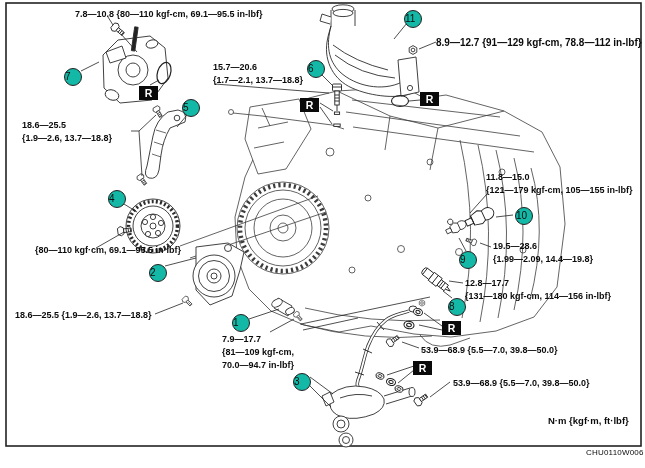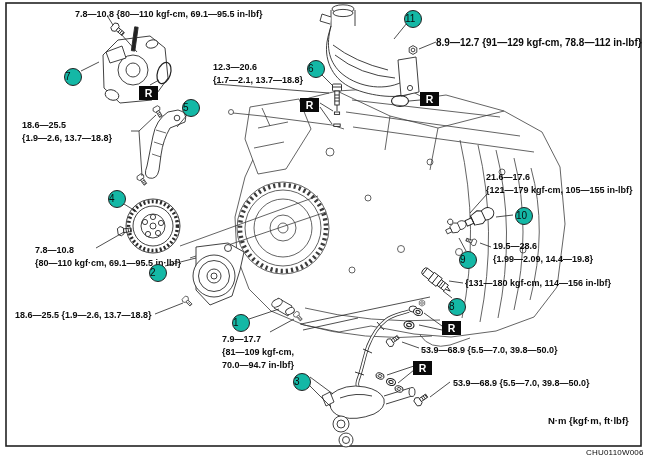--- a/index.html
+++ b/index.html
@@ -248,48 +248,48 @@
   </g>
 </svg>
 
 <div class="lbl" style="left:75px;top:8px">
   <div>7.8—10.8 {80—110 kgf-cm, 69.1—95.5 in-lbf}</div>
 </div>
 <div class="lbl sm" style="left:436px;top:36px">
   <div>8.9—12.7 {91—129 kgf-cm, 78.8—112 in-lbf}</div>
 </div>
 <div class="lbl" style="left:213px;top:61px">
-  <div>12.3—20.6</div>
+  <div>15.7—20.6</div>
   <div>{1.7—2.1, 13.7—18.8}</div>
 </div>
 <div class="lbl" style="left:22px;top:119px">
   <div>18.6—25.5</div>
   <div>{1.9—2.6, 13.7—18.8}</div>
 </div>
 <div class="lbl" style="left:35px;top:244px">
-  <div>7.8—10.8</div>
   <div>{80—110 kgf·cm, 69.1—95.5 in·lbf}</div>
 </div>
 <div class="lbl" style="left:15px;top:309px">
   <div>18.6—25.5 {1.9—2.6, 13.7—18.8}</div>
 </div>
 <div class="lbl" style="left:222px;top:333px">
   <div>7.9—17.7</div>
   <div>{81—109 kgf-cm,</div>
   <div>70.0—94.7 in-lbf}</div>
 </div>
 <div class="lbl" style="left:486px;top:171px">
-  <div>21.6—17.6</div>
+  <div>11.8—15.0</div>
   <div>{121—179 kgf-cm, 105—155 in-lbf}</div>
 </div>
 <div class="lbl" style="left:493px;top:240px">
   <div>19.5—28.6</div>
   <div>{1.99—2.09, 14.4—19.8}</div>
 </div>
 <div class="lbl" style="left:465px;top:277px">
+  <div>12.8—17.7</div>
   <div>{131—180 kgf-cm, 114—156 in-lbf}</div>
 </div>
 <div class="lbl" style="left:421px;top:344px">
   <div>53.9—68.9 {5.5—7.0, 39.8—50.0}</div>
 </div>
 <div class="lbl" style="left:453px;top:377px">
   <div>53.9—68.9 {5.5—7.0, 39.8—50.0}</div>
 </div>
 
 <div class="callout" style="left:232px;top:314px">1</div>

